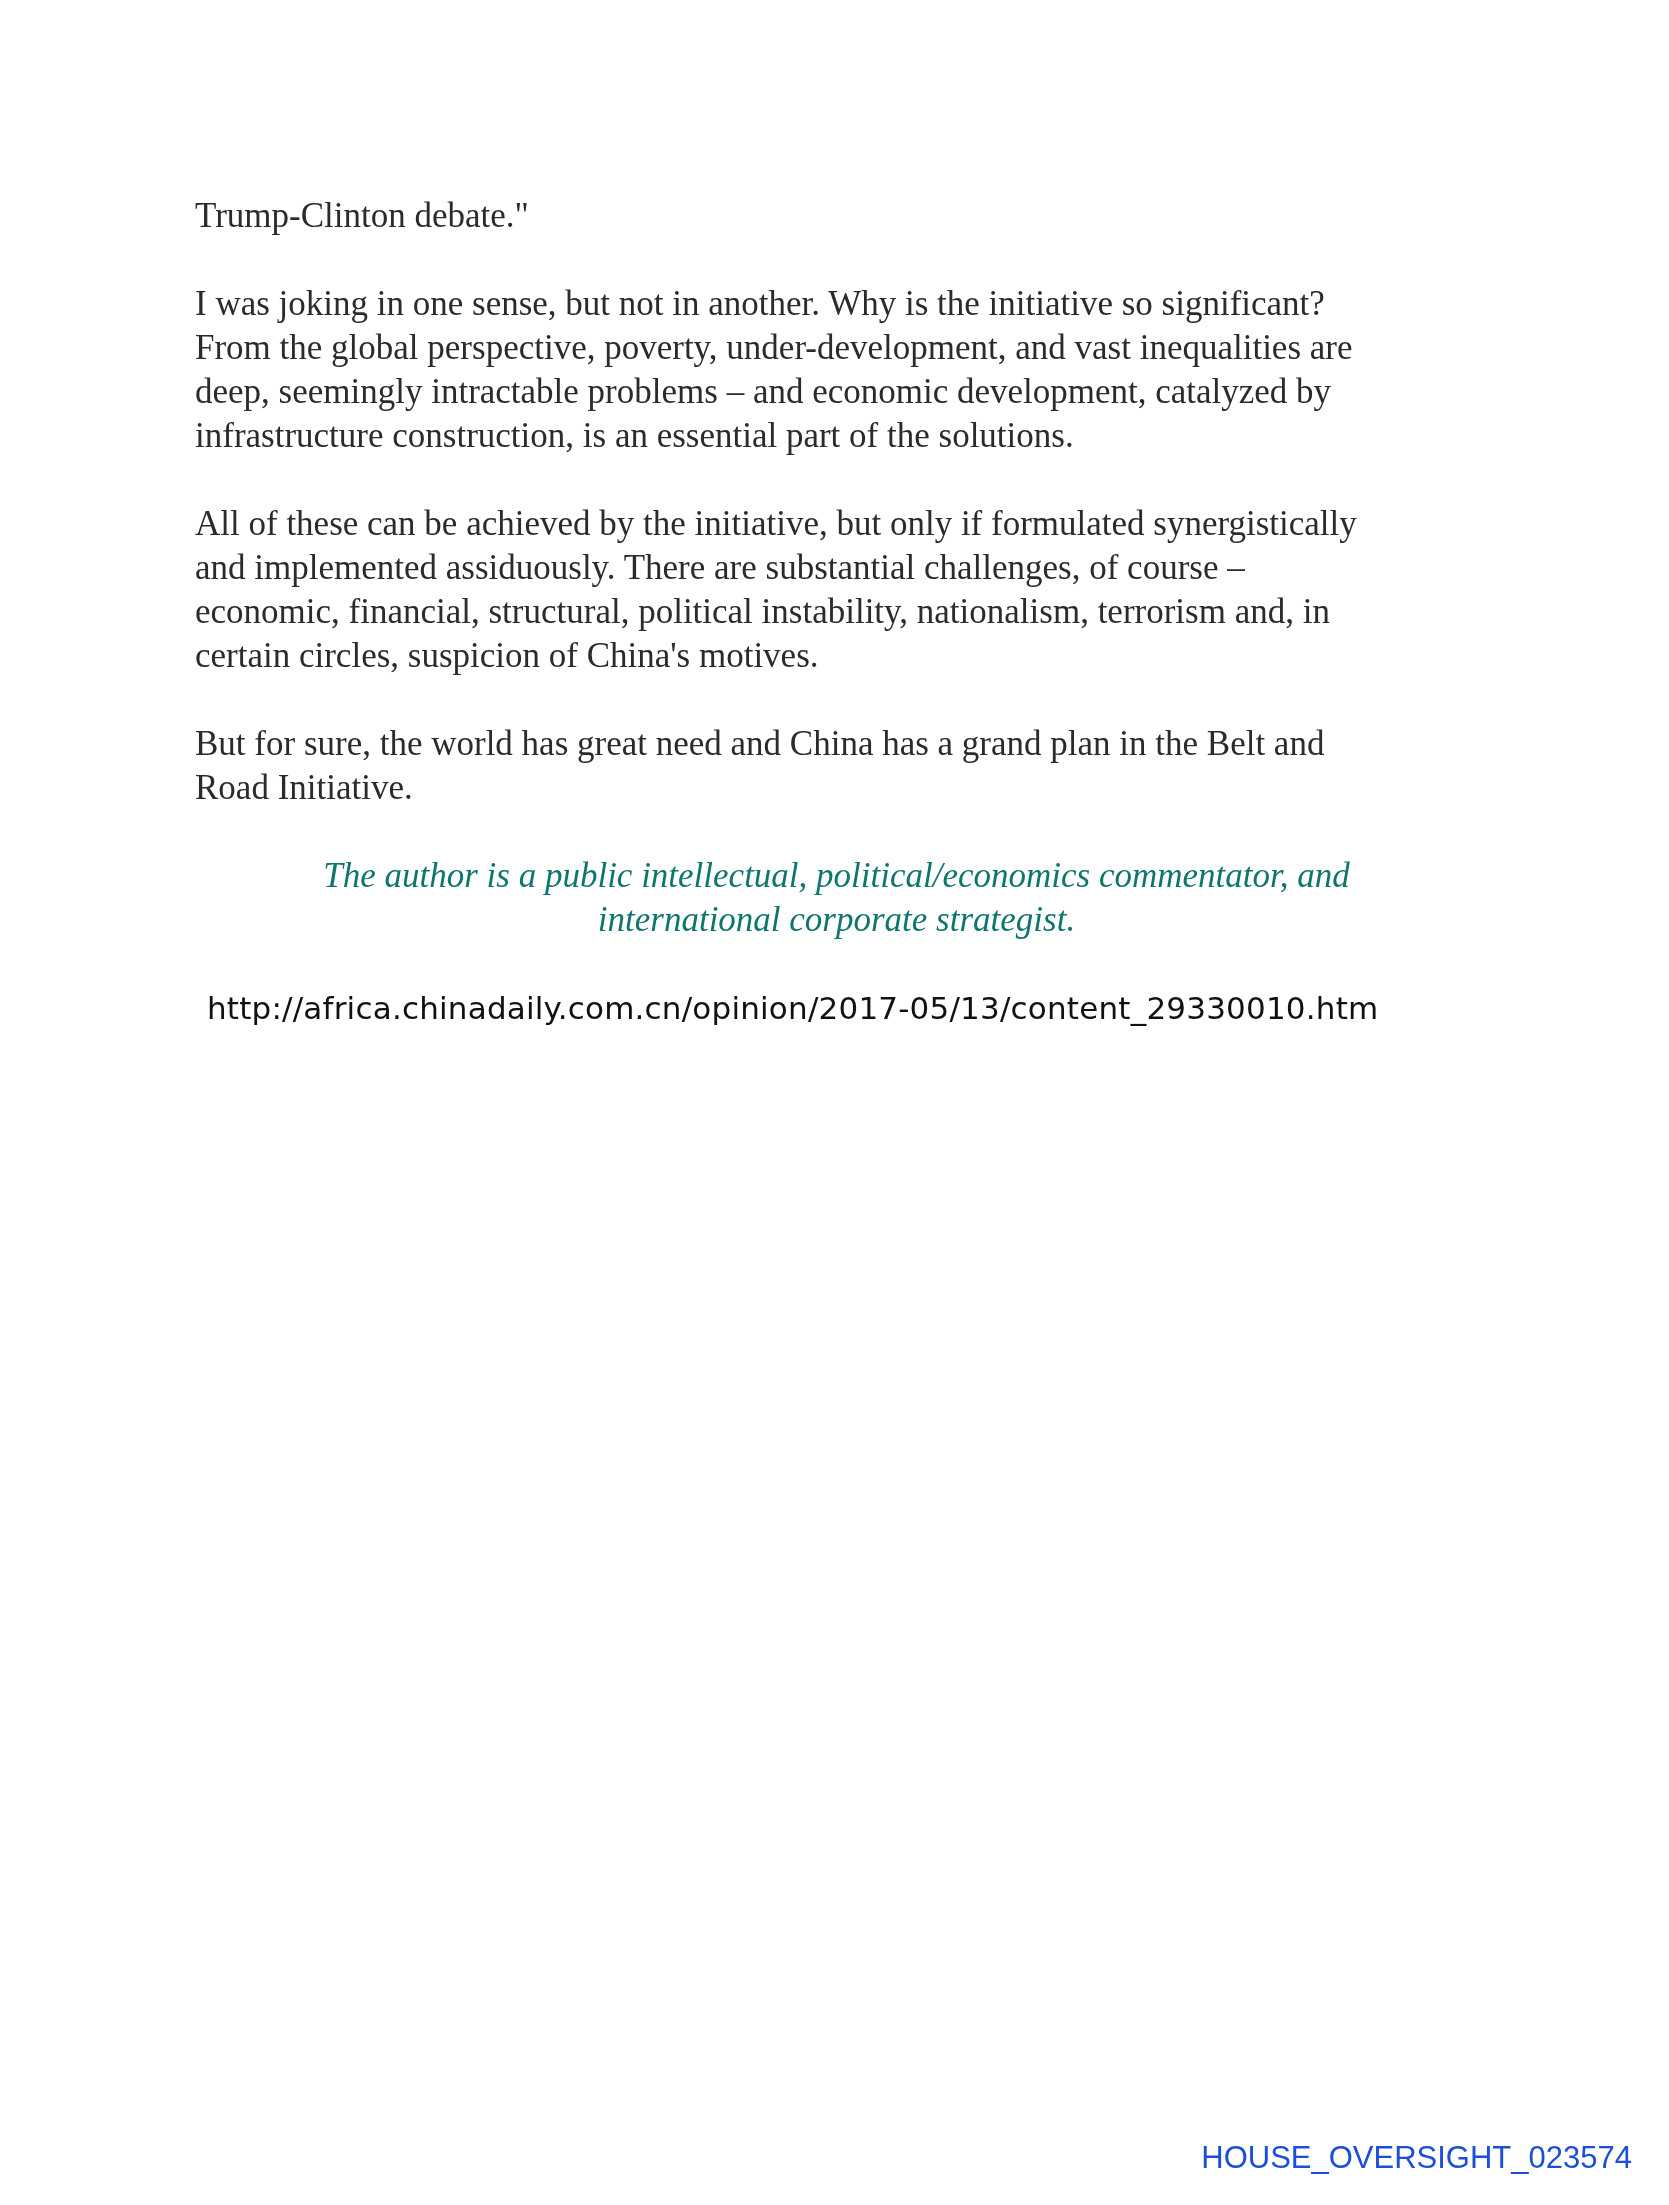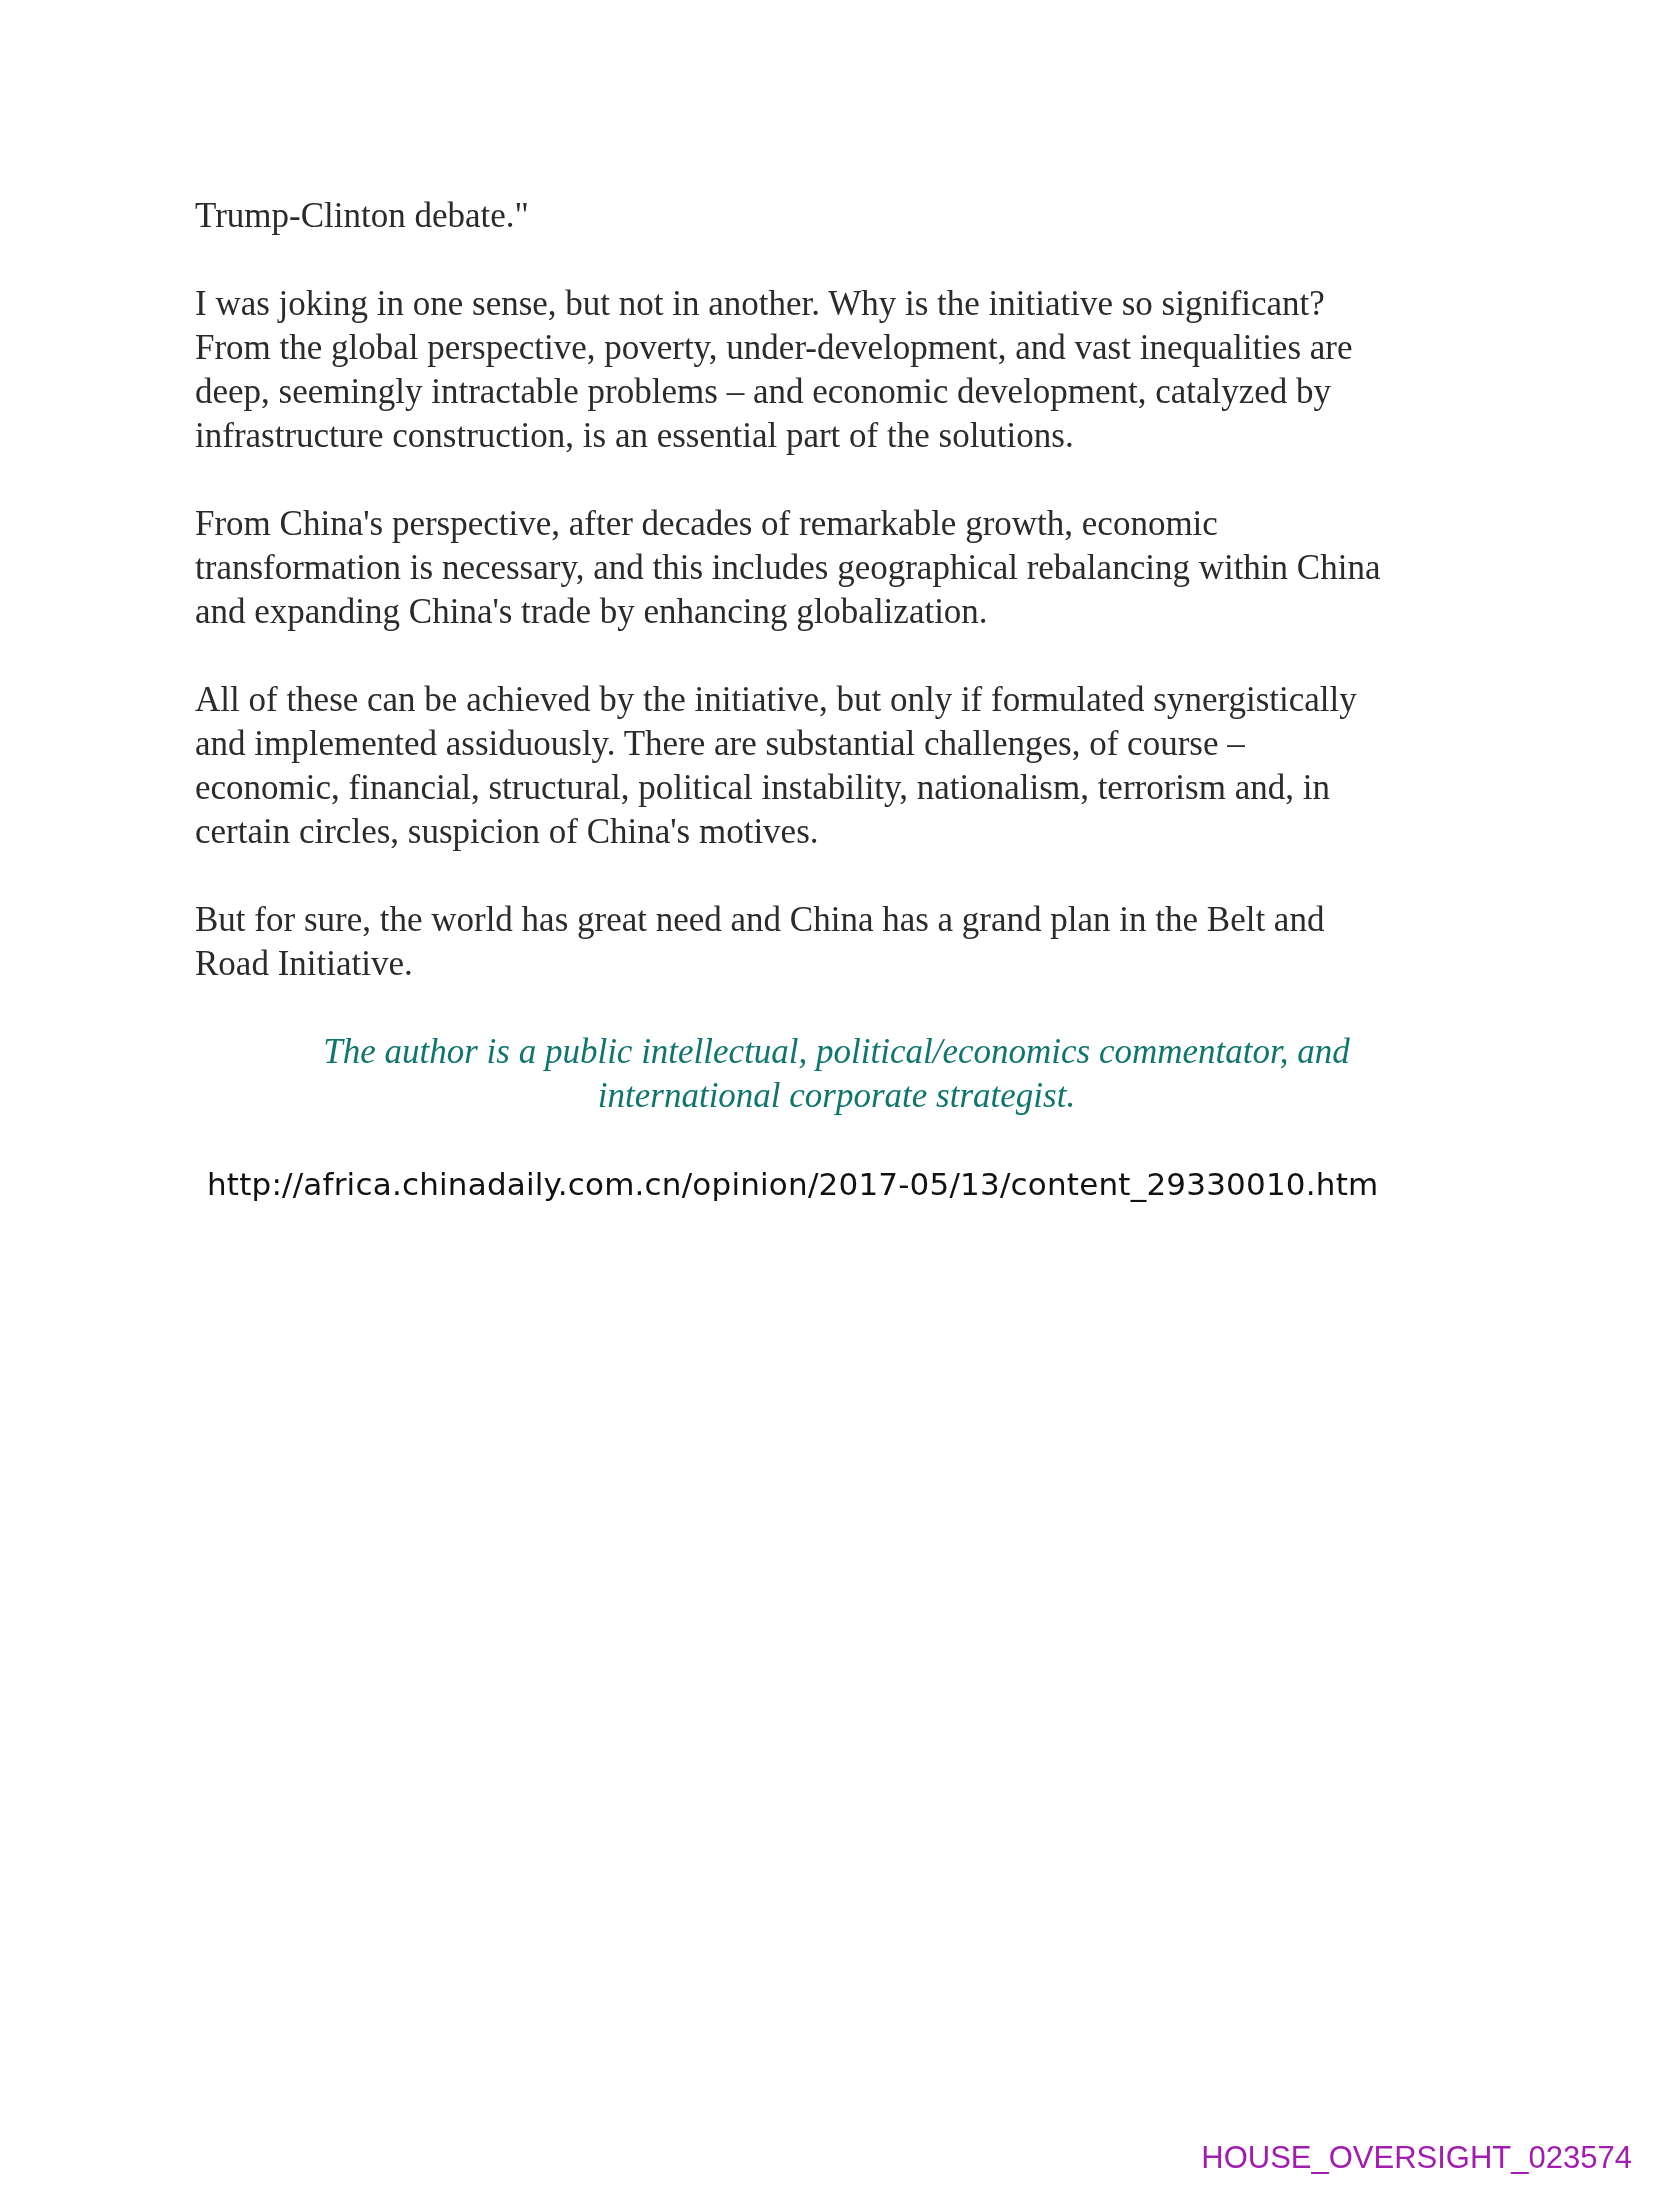--- a/index.html
+++ b/index.html
@@ -40,35 +40,32 @@
       color: #111111;
       letter-spacing: 0.2px;
     }
     .bates {
       position: absolute;
       right: 37px;
       top: 2138px;
       font-family: "Liberation Sans", "DejaVu Sans", sans-serif;
       font-size: 31px;
       line-height: 39px;
-      color: #a21caf;
+      color: #1d4ed8;
     }
   </style>
 </head>
 <body>
 
 <div class="page-body">
   <p class="para">Trump-Clinton debate."</p>
   <p class="para">I was joking in one sense, but not in another. Why is the initiative so significant?
 From the global perspective, poverty, under-development, and vast inequalities are
 deep, seemingly intractable problems – and economic development, catalyzed by
 infrastructure construction, is an essential part of the solutions.</p>
-  <p class="para">From China's perspective, after decades of remarkable growth, economic
-transformation is necessary, and this includes geographical rebalancing within China
-and expanding China's trade by enhancing globalization.</p>
   <p class="para">All of these can be achieved by the initiative, but only if formulated synergistically
 and implemented assiduously. There are substantial challenges, of course –
 economic, financial, structural, political instability, nationalism, terrorism and, in
 certain circles, suspicion of China's motives.</p>
   <p class="para">But for sure, the world has great need and China has a grand plan in the Belt and
 Road Initiative.</p>
   <p class="para italic">The author is a public intellectual, political/economics commentator, and
 international corporate strategist.</p>
   <p class="url-line">http://africa.chinadaily.com.cn/opinion/2017-05/13/content_29330010.htm</p>
 </div>

